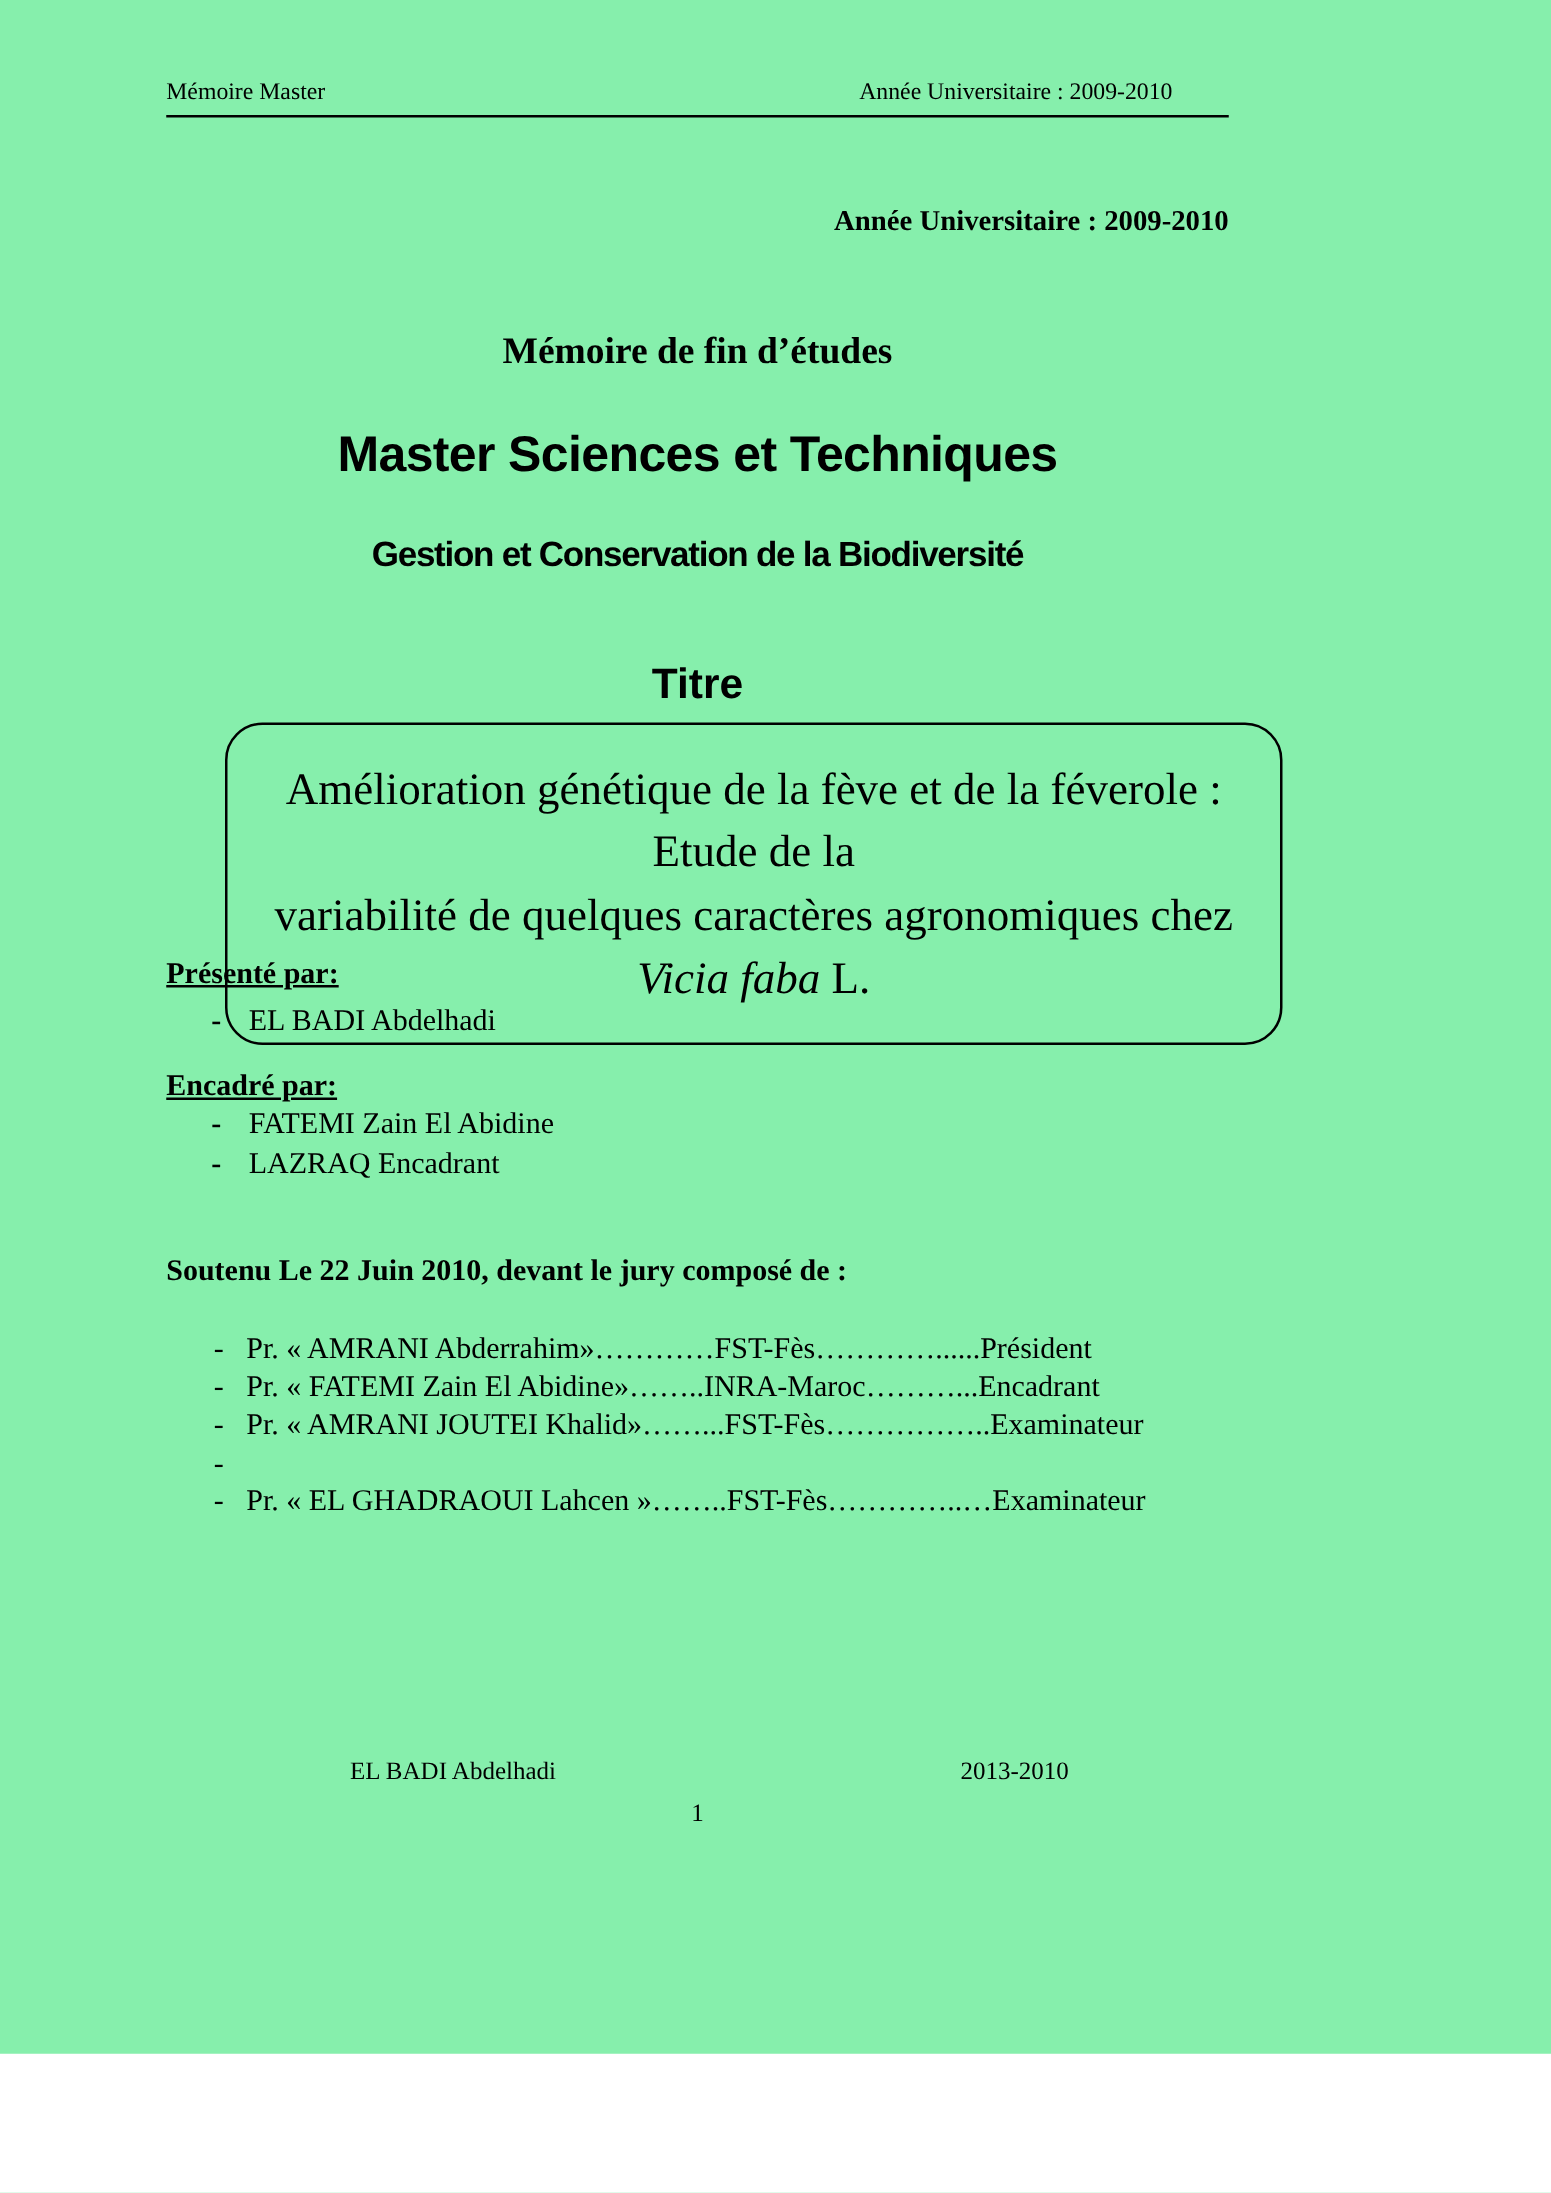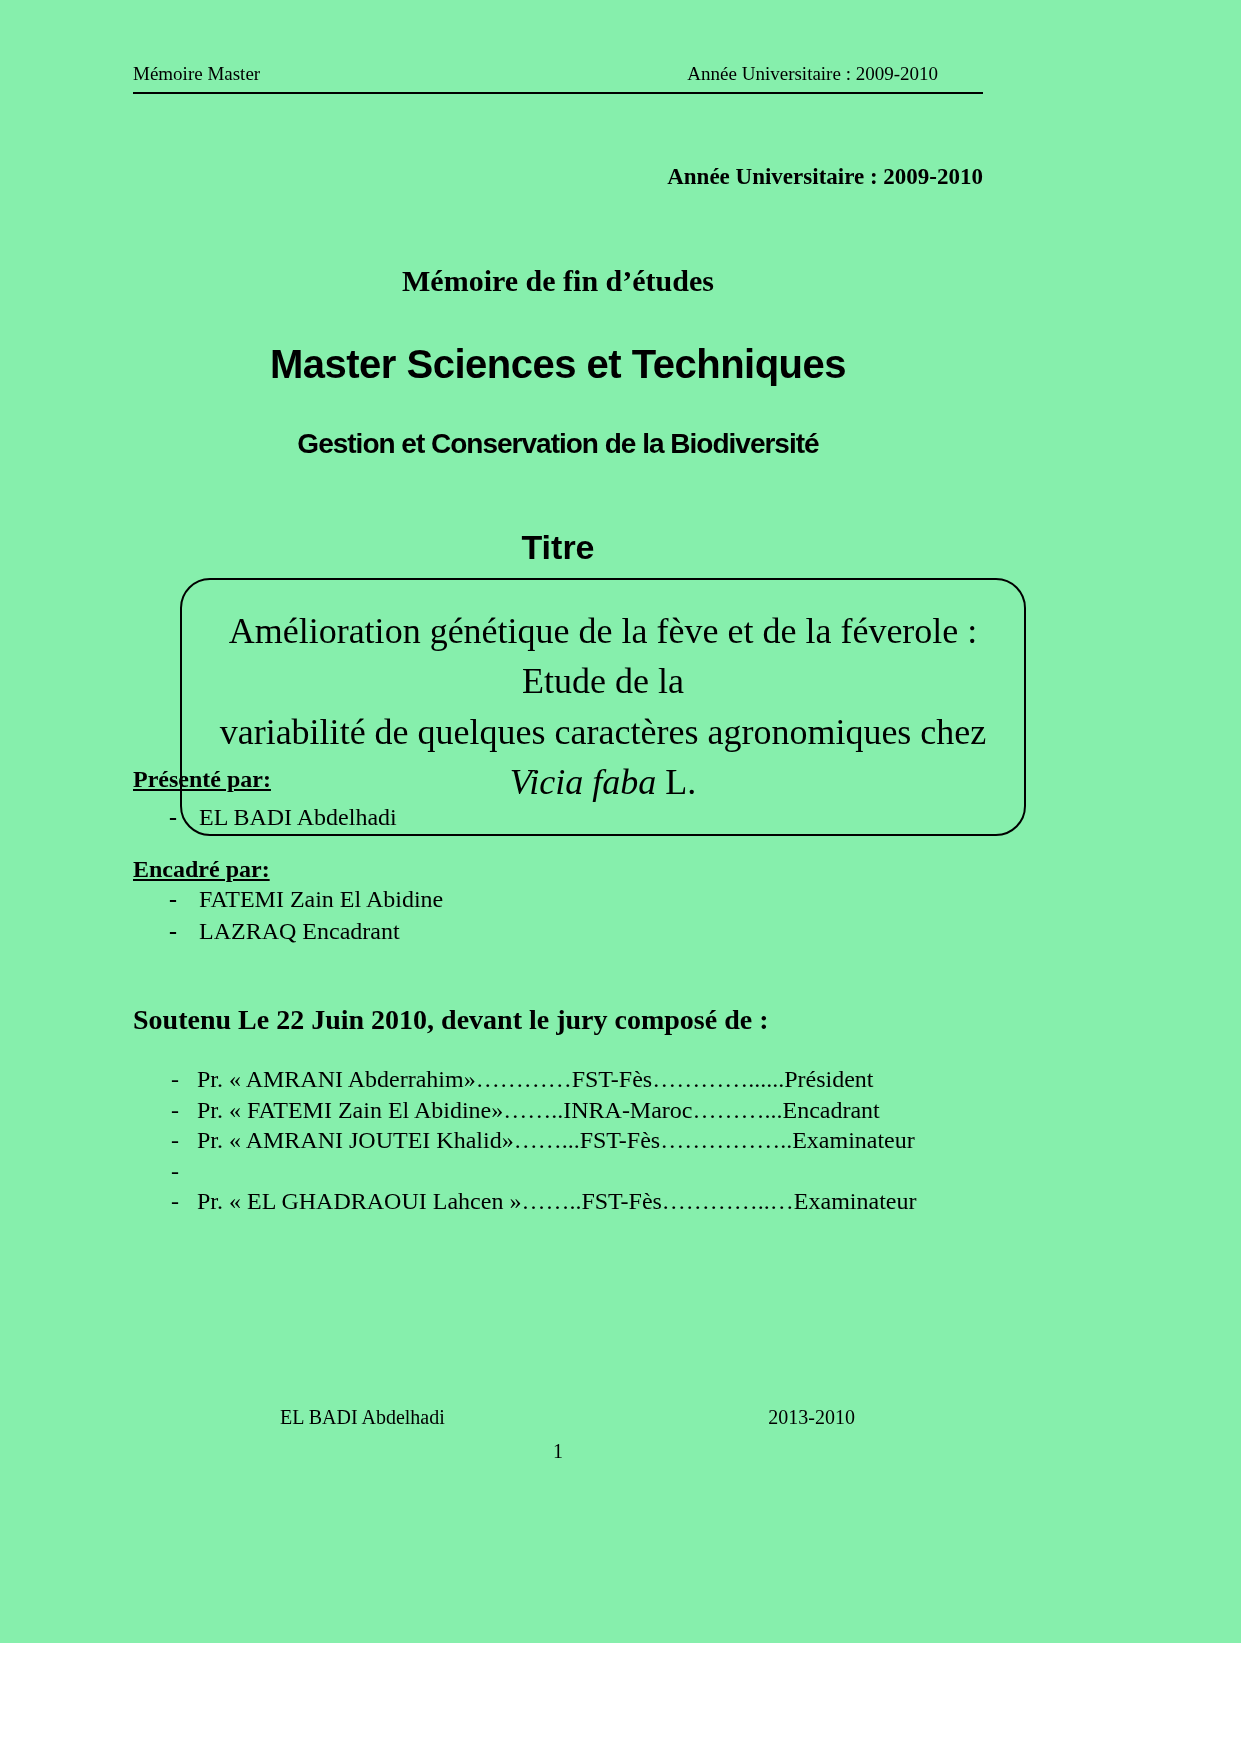--- a/index.html
+++ b/index.html
@@ -69,21 +69,21 @@
   .dash-item .dash.bold { font-weight:bold; }
 
   .presente-section { position:absolute; left:133px; top:766px; width:850px; }
   .presente-section .dash-item { margin-top:8px; }
 
   .encadre-section { position:absolute; left:133px; top:856px; width:850px; }
   .encadre-section .dash-item:first-of-type { margin-top:8px; }
 
   .soutenu-line {
     position:absolute; left:133px; top:1004px; width:850px;
-    font-weight:bold; font-size:28px;
+    font-weight:bold; font-size:24px;
   }
 
   .jury-list { position:absolute; left:133px; top:1064px; width:880px; }
   .jury-list .dash-item { line-height:30.5px; margin-left:38px; white-space:nowrap; }
   .jury-list .dash-item .dash { width:26px; flex:0 0 26px; font-weight:normal; }
 
   .footer {
     position:absolute; left:280px; top:1406px; width:575px;
     display:flex; justify-content:space-between;
     font-size:20px;

